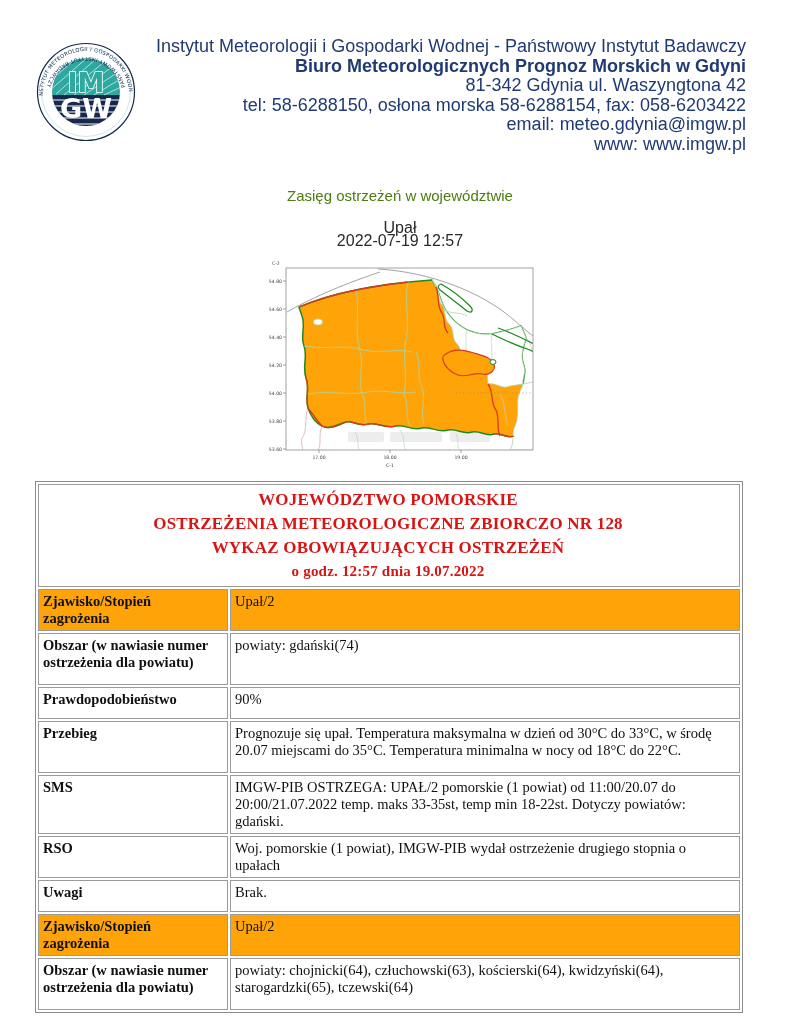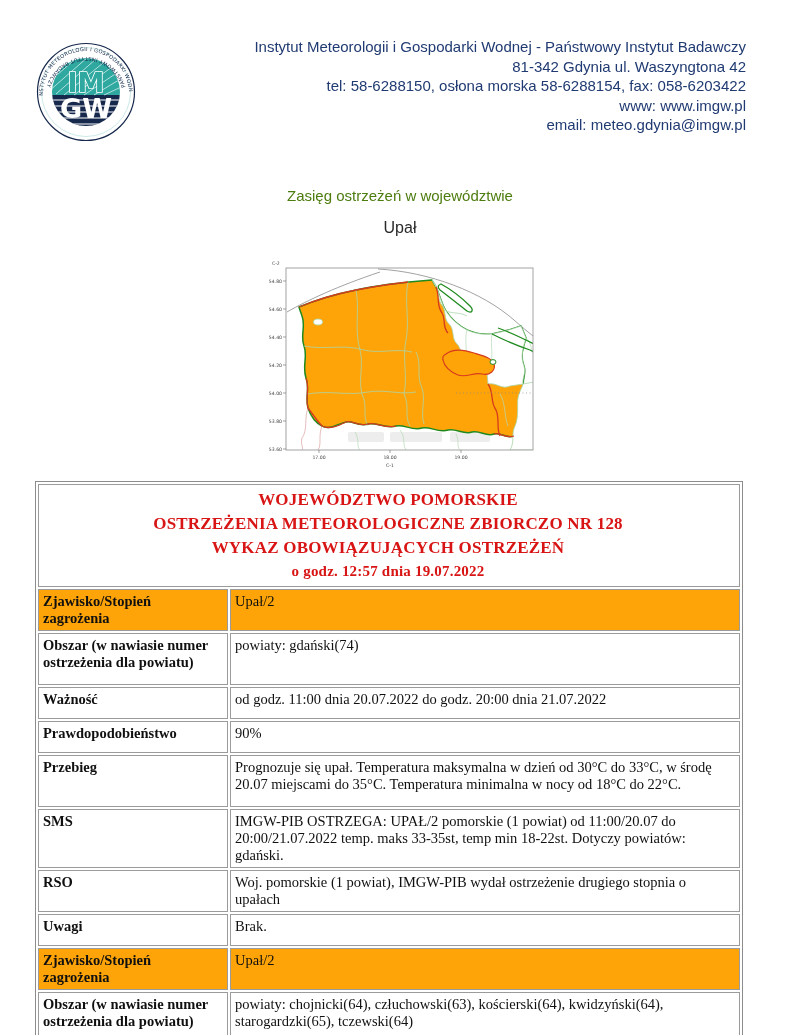--- a/index.html
+++ b/index.html
@@ -2,21 +2,21 @@
 <html><head>
 <meta charset="utf-8">
 <style>
   html,body { margin:0; padding:0; background:#ffffff; }
   body { width:800px; height:1035px; position:relative; font-family:"Liberation Sans",sans-serif; }
   .page { position:absolute; inset:0; background:#fff; }
 
   
   .logo { position:absolute; left:36px; top:42px; width:100px; height:100px; }
   .hdr { position:absolute; top:37px; right:54px; text-align:right;
-         color:#203a72; font-size:15px; line-height:19.5px; white-space:nowrap; }
+         color:#203a72; font-size:18px; line-height:19.5px; white-space:nowrap; }
   .hdr .b { font-weight:bold; }
 
   
   .sec-title { position:absolute; top:187px; left:0; width:100%; text-align:center;
                font-size:15px; color:#4d7c0f; }
   .map-cap  { position:absolute; top:221px; left:0; width:100%; text-align:center;
               font-size:16px; line-height:13px; color:#2a2a2a; }
   .map-wrap { position:absolute; top:254px; left:260px; width:280px; height:216px; }
 
   
@@ -80,30 +80,32 @@
         <textPath href="#arcTop" startOffset="50%" text-anchor="middle">INSTYTUT METEOROLOGII I GOSPODARKI WODNEJ</textPath>
       </text>
       <text font-size="5.2" fill="#16294c" letter-spacing="0.5">
         <textPath href="#arcBot" startOffset="50%" text-anchor="middle">PAŃSTWOWY INSTYTUT BADAWCZY</textPath>
       </text>
     </svg>
   </div>
 
   <div class="hdr">
     <div>Instytut Meteorologii i Gospodarki Wodnej - Państwowy Instytut Badawczy</div>
+    <div class="b">Biuro Meteorologicznych Prognoz Morskich w Gdyni</div>
     <div>81-342 Gdynia ul. Waszyngtona 42</div>
     <div>tel: 58-6288150, osłona morska 58-6288154, fax: 058-6203422</div>
+    <div>email: meteo.gdynia@imgw.pl</div>
     <div>www: www.imgw.pl</div>
-    <div>email: meteo.gdynia@imgw.pl</div>
   </div>
 
   <div class="sec-title">Zasięg ostrzeżeń w województwie</div>
 
   <div class="map-cap">
     <div>Upał</div>
+    <div>2022-07-19 12:57</div>
   </div>
 
   <div class="map-wrap">
     <svg viewBox="0 0 280 216" width="280" height="216">
       <defs>
           <clipPath id="plotClip">
             <rect x="26" y="14" width="247" height="182"></rect>
           </clipPath>
         </defs>
 
@@ -232,24 +234,20 @@
 
     <tr class="hl h-sm">
       <td class="lbl">Zjawisko/Stopień zagrożenia</td>
       <td class="val">Upał/2</td>
     </tr>
     <tr class="h-lg">
       <td class="lbl">Obszar (w nawiasie numer ostrzeżenia dla powiatu)</td>
       <td class="val">powiaty: gdański(74)</td>
     </tr>
     <tr class="h-md">
-      <td class="lbl">Ważność</td>
-      <td class="val">od godz. 11:00 dnia 20.07.2022 do godz. 20:00 dnia 21.07.2022</td>
-    </tr>
-    <tr class="h-md">
       <td class="lbl">Prawdopodobieństwo</td>
       <td class="val">90%</td>
     </tr>
     <tr class="h-lg">
       <td class="lbl">Przebieg</td>
       <td class="val">Prognozuje się upał. Temperatura maksymalna w dzień od 30°C do 33°C, w środę 20.07 miejscami do 35°C. Temperatura minimalna w nocy od 18°C do 22°C.</td>
     </tr>
     <tr class="h-lg">
       <td class="lbl">SMS</td>
       <td class="val">IMGW-PIB OSTRZEGA: UPAŁ/2 pomorskie (1 powiat) od 11:00/20.07 do 20:00/21.07.2022 temp. maks 33-35st, temp min 18-22st. Dotyczy powiatów: gdański.</td>

